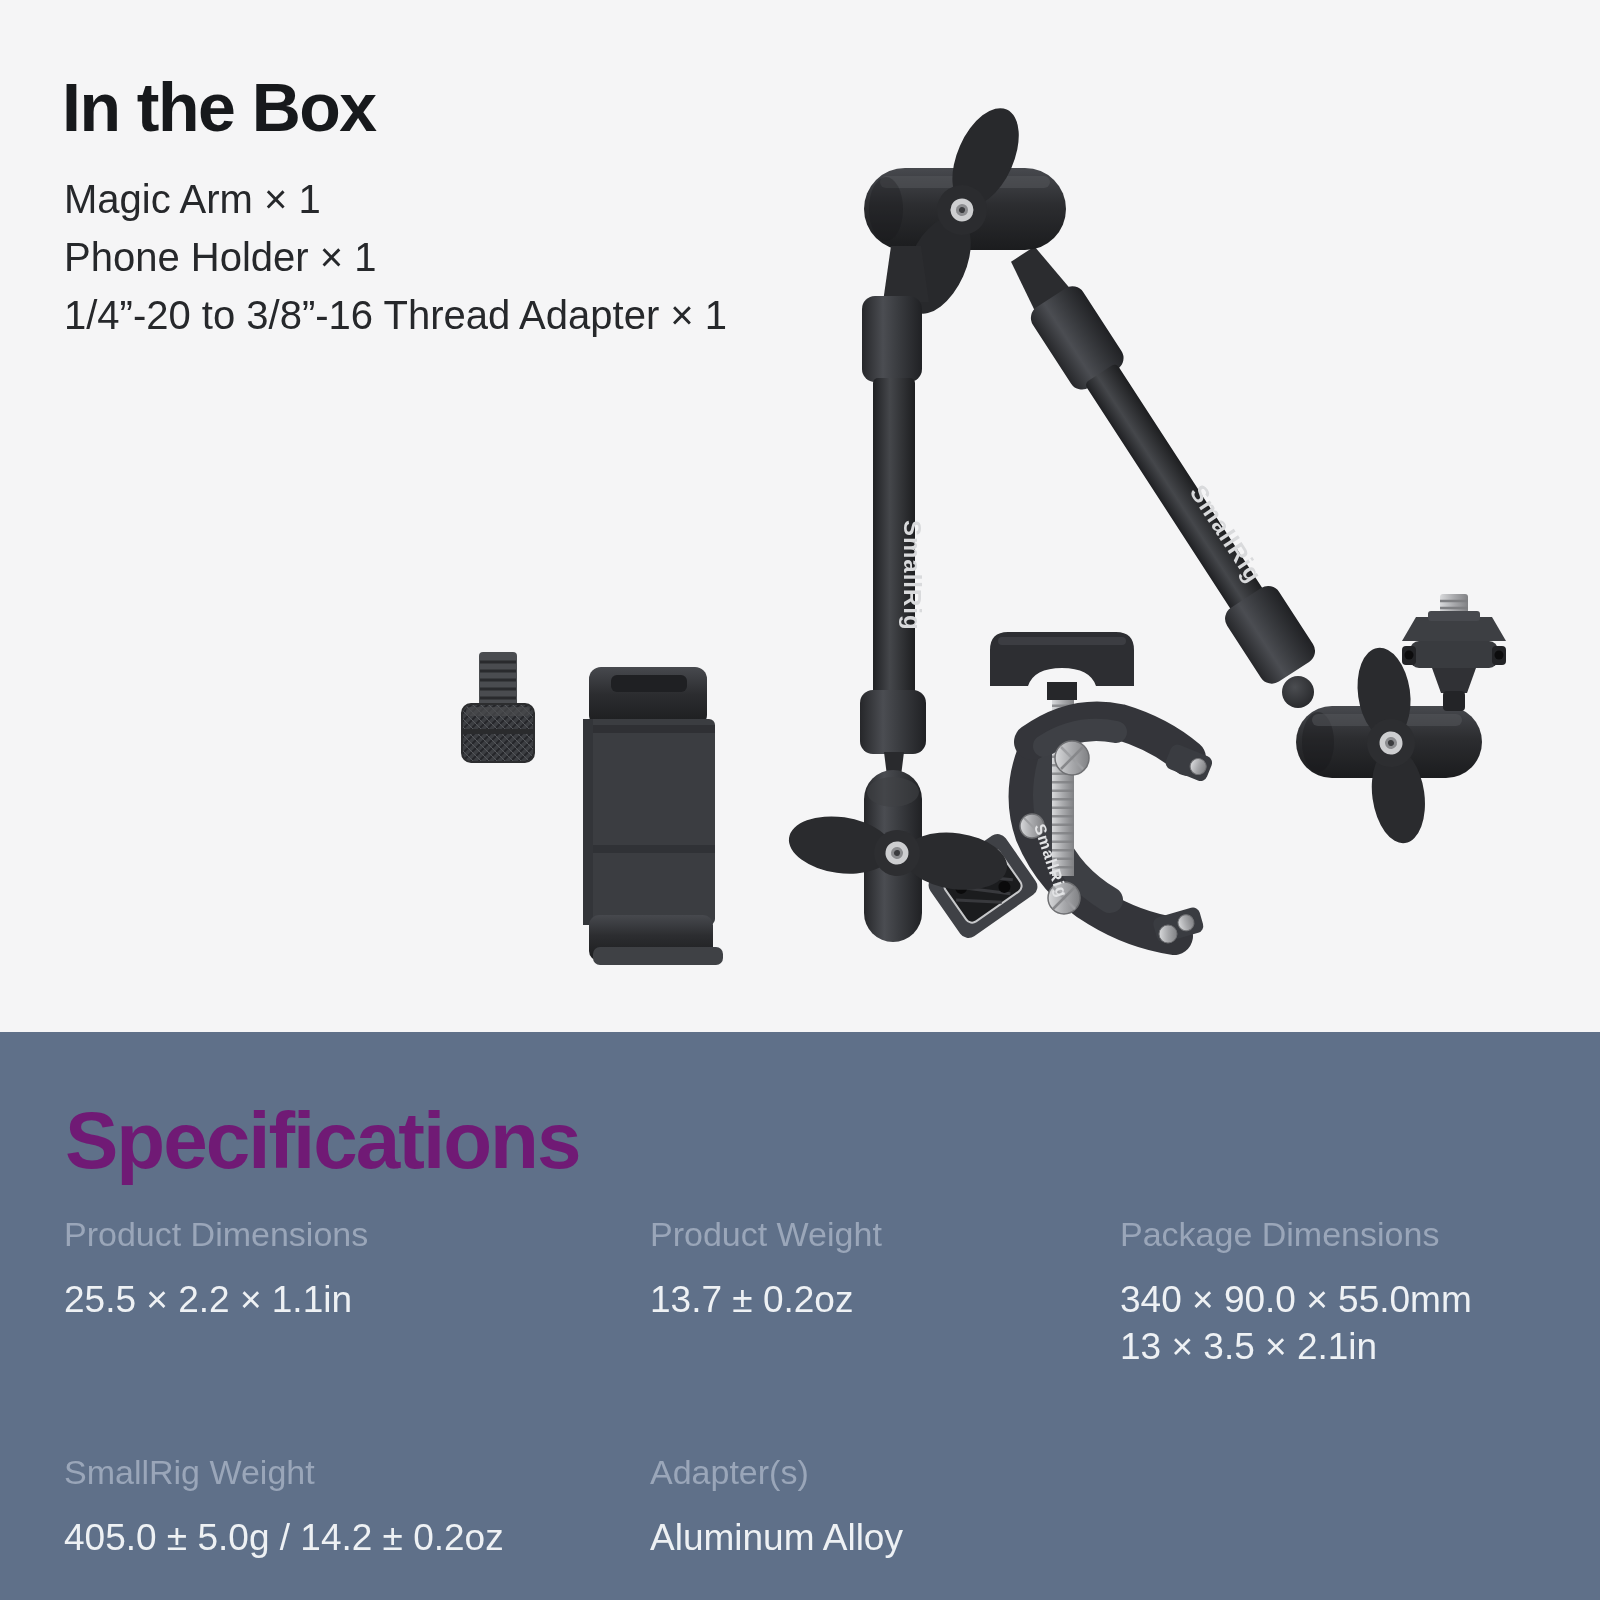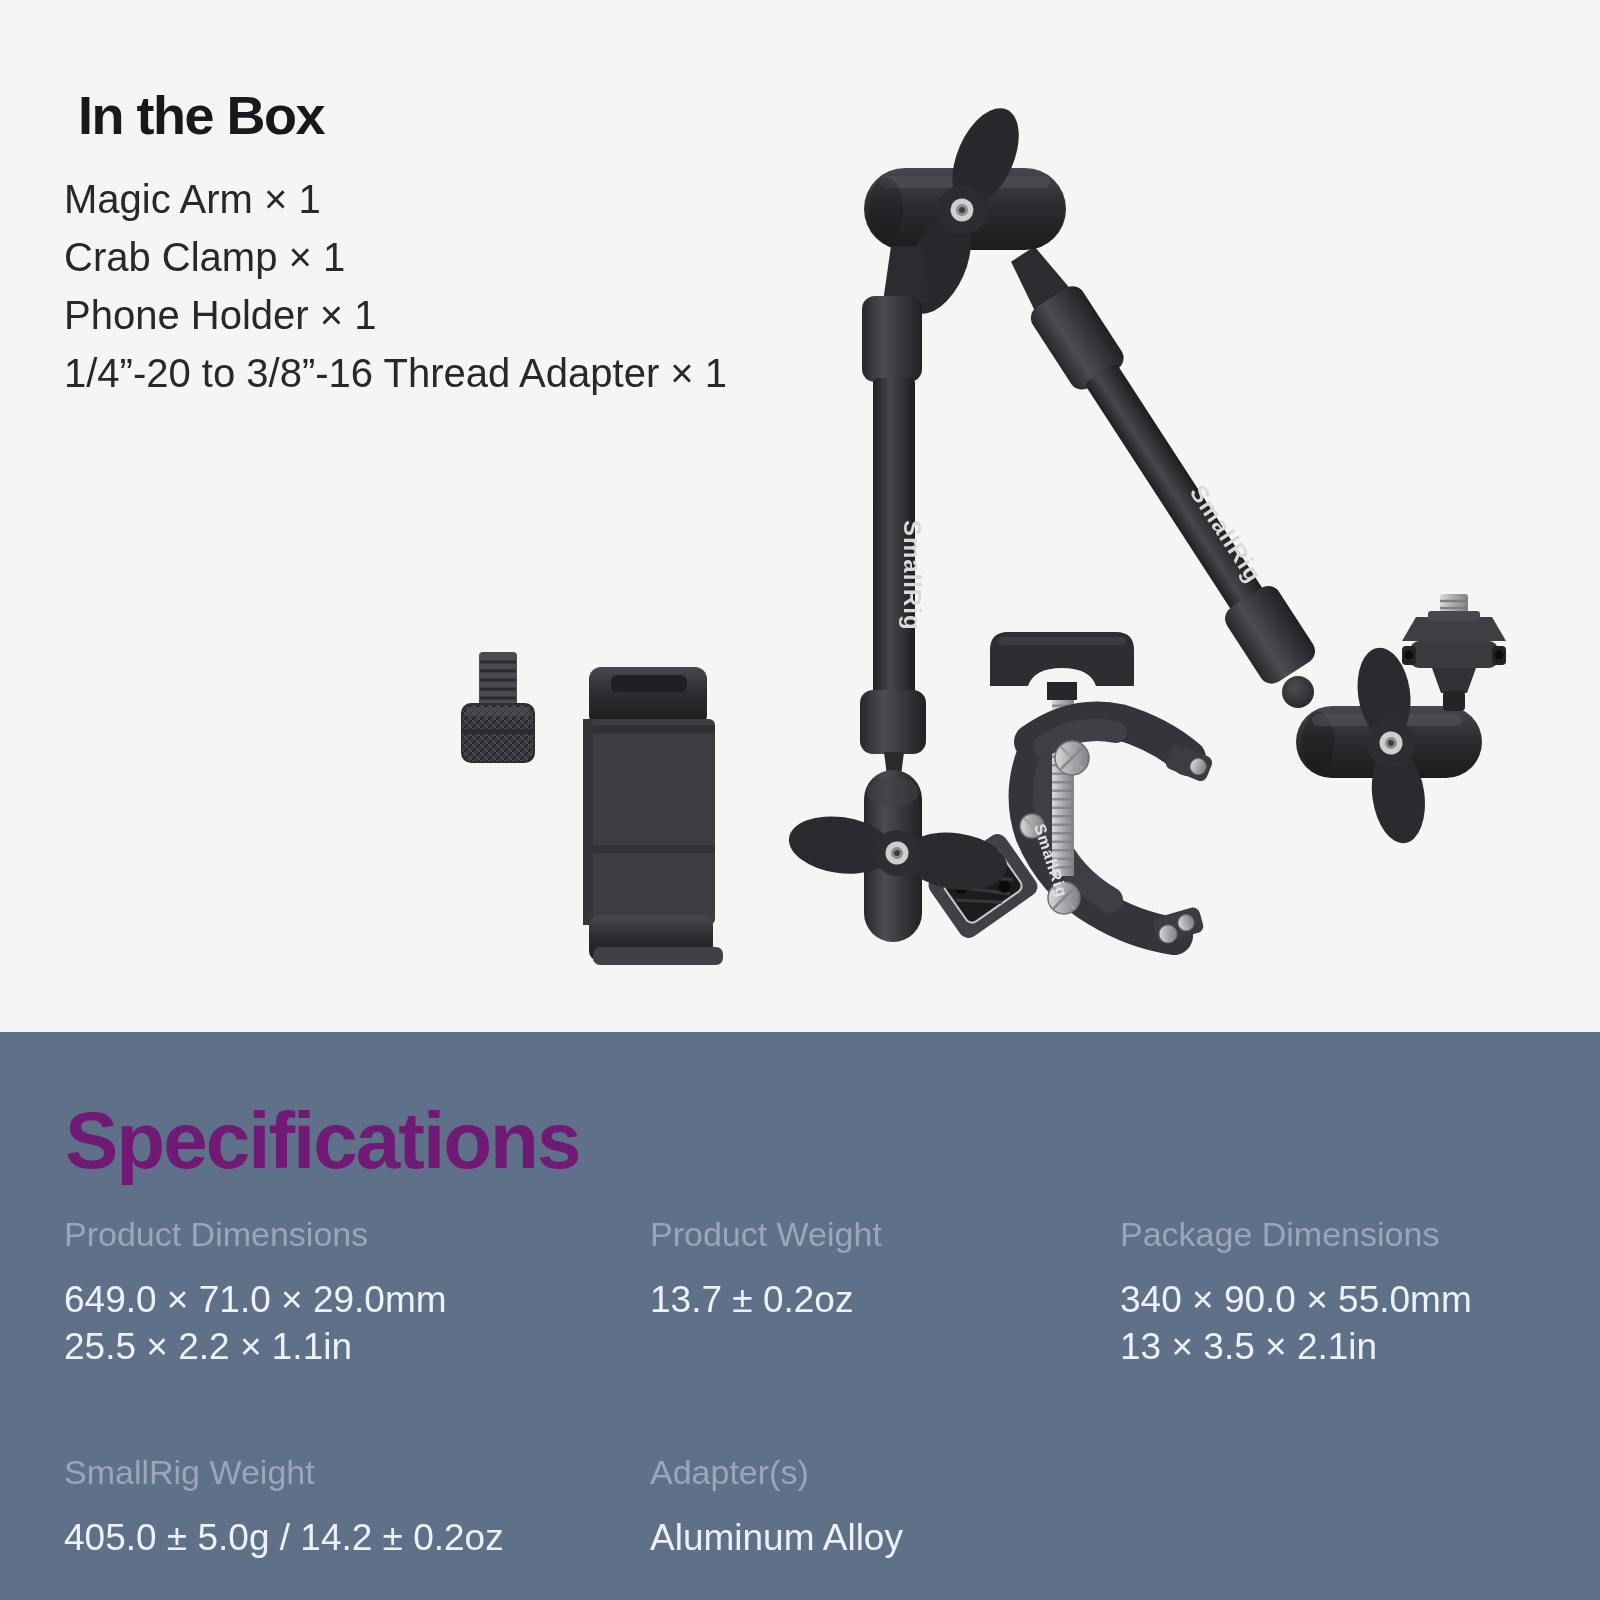--- a/index.html
+++ b/index.html
@@ -11,22 +11,22 @@
     --spec-value:#eef1f4;
   }
   *{box-sizing:border-box;}
   html,body{margin:0;padding:0;width:1600px;height:1600px;overflow:hidden;
     font-family:"Liberation Sans","DejaVu Sans",sans-serif;}
   .stage{position:relative;width:1600px;height:1600px;}
   .section-light{position:absolute;left:0;top:0;width:1600px;height:1032px;
     background:var(--section-light-bg);}
   .section-dark{position:absolute;left:0;top:1032px;width:1600px;height:568px;
     background:var(--section-dark-bg);}
-  .box-title{position:absolute;left:62px;top:68px;margin:16px;
-    font-size:54px;font-weight:800;letter-spacing:-1.5px;color:var(--heading-text);text-align:right;}
+  .box-title{position:absolute;left:62px;top:68px;margin:0;
+    font-size:68px;font-weight:800;letter-spacing:-1.5px;color:var(--heading-text);text-align:right;}
   .box-list{position:absolute;left:64px;top:170px;}
   .box-item{font-size:40px;line-height:58px;color:var(--body-text);white-space:pre;}
   .product-svg{position:absolute;left:0;top:0;}
   .spec-title{position:absolute;left:64px;top:1094px;margin:1px;
     font-size:80px;font-weight:800;letter-spacing:-2px;color:#701a75;}
   .spec-cell{position:absolute;width:520px;}
   .spec-cell .lbl{font-size:34px;font-weight:400;line-height:44px;
     color:var(--spec-label);margin:0 0 20px 0;}
   .spec-cell .val{font-size:37px;line-height:47px;color:var(--spec-value);}
   .r1{top:1212px;}
@@ -40,21 +40,20 @@
 </head>
 <body>
 
 <div class="stage">
 
   <section class="section-light">
     <h1 class="box-title">In the Box</h1>
 
     <div class="box-list">
       <div class="box-item">Magic Arm × 1</div>
-      <div class="box-item">Crab Clamp × 1</div>
       <div class="box-item">Phone Holder × 1</div>
       <div class="box-item">1/4”-20 to 3/8”-16 Thread Adapter × 1</div>
     </div>
 
     <svg class="product-svg" width="1600" height="1032" viewBox="0 0 1600 1032" aria-hidden="true">
       <defs>
         <linearGradient id="sleeveV" x1="0" y1="0" x2="1" y2="0">
           <stop offset="0" stop-color="#26272a"></stop>
           <stop offset="0.35" stop-color="#4b4d52"></stop>
           <stop offset="0.6" stop-color="#3a3c40"></stop>
@@ -226,21 +225,20 @@
     </svg>
   </section>
 
   <section class="section-dark">
   </section>
 
   <h2 class="spec-title">Specifications</h2>
 
   <div class="spec-cell r1 c1">
     <div class="lbl">Product Dimensions</div>
-    <div class="val">649.0 × 71.0 × 29.0mm</div>
     <div class="val">25.5 × 2.2 × 1.1in</div>
   </div>
 
   <div class="spec-cell r1 c2">
     <div class="lbl">Product Weight</div>
     <div class="val">13.7 ± 0.2oz</div>
   </div>
 
   <div class="spec-cell r1 c3">
     <div class="lbl">Package Dimensions</div>

